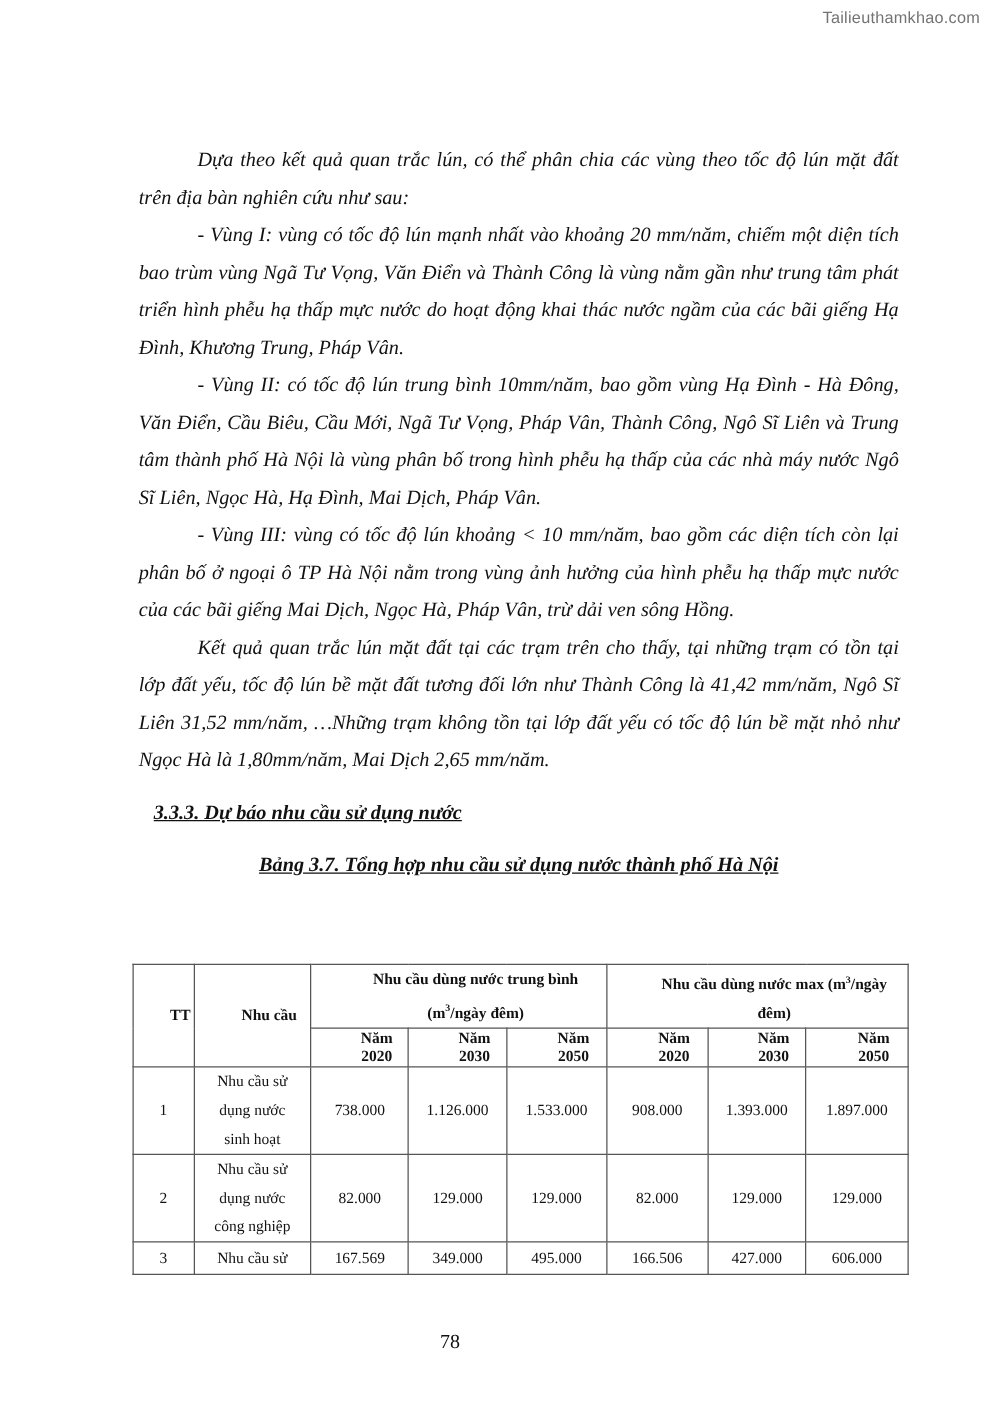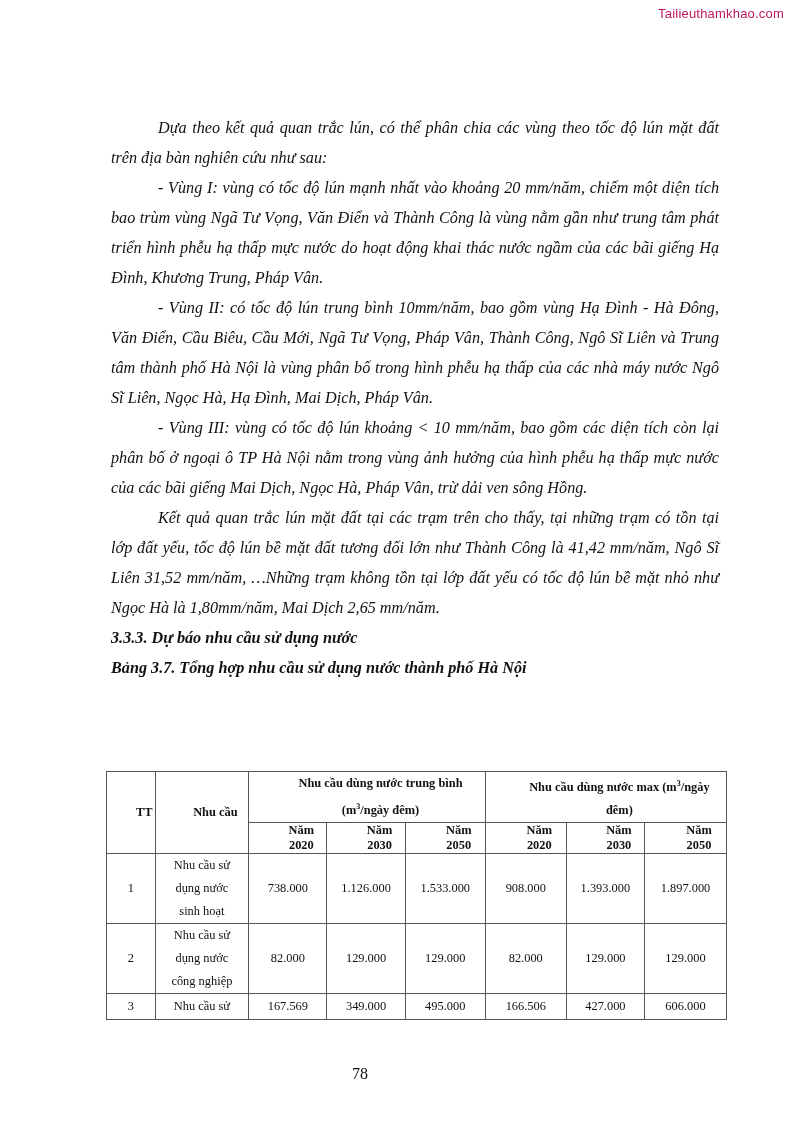--- a/index.html
+++ b/index.html
@@ -1,25 +1,25 @@
 <!DOCTYPE html>
 <html><head>
 <meta charset="utf-8">
 <style>
   html, body { margin: 0; padding: 0; background: #ffffff; }
   body { width: 794px; height: 1123px; position: relative; overflow: hidden;
          font-family: "Liberation Serif", serif; color: #111; }
   .watermark { position: absolute; right: 10px; top: 6px; font-family: "Liberation Sans", sans-serif;
-               font-size: 13px; color: #be185d; letter-spacing: 0.2px; }
+               font-size: 13px; color: #737373; letter-spacing: 0.2px; }
   .content { position: absolute; left: 111px; top: 113px; width: 608px; }
   .p { font-size: 16.2px; line-height: 30px; text-align: justify; margin: 0; }
   .indent { text-indent: 47px; font-style: italic; }
-  .heading { font-weight: bold; font-style: italic; font-size: 16.2px; line-height: 30px; margin: 0; }
+  .heading { font-weight: bold; font-style: italic; font-size: 16.2px; line-height: 30px; margin: 12px; text-decoration: underline; }
   .caption { font-weight: bold; font-style: italic; font-size: 16.2px; line-height: 30px;
-             text-align: left; margin: 0; }
+             text-align: center; margin: 0; text-decoration: underline; }
   table.data { position: absolute; left: 106px; top: 771px; width: 621px; border-collapse: collapse;
                font-family: "Liberation Serif", serif; font-size: 12.4px; color: #111; }
   table.data th, table.data td { border: 1px solid #555; text-align: center; vertical-align: middle;
                padding: 0 2px; }
   table.data th { font-weight: bold; padding-left: 29px; }
   .hdr1 { height: 45px; line-height: 23px; }
   .hdr2 { height: 23px; }
   .row-tall td { height: 67px; line-height: 23px; }
   .row-short td { height: 25px; }
   .pagenum { position: absolute; left: 0; width: 720px; top: 1065px; text-align: center;

